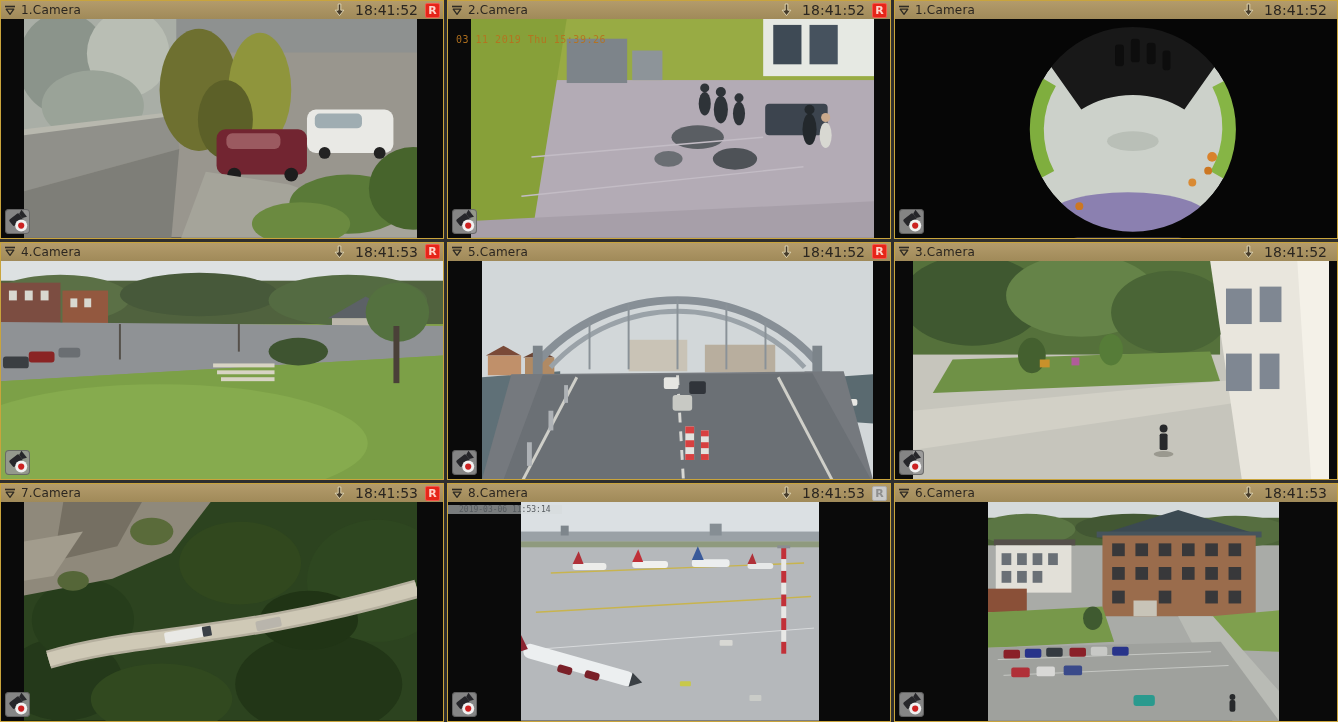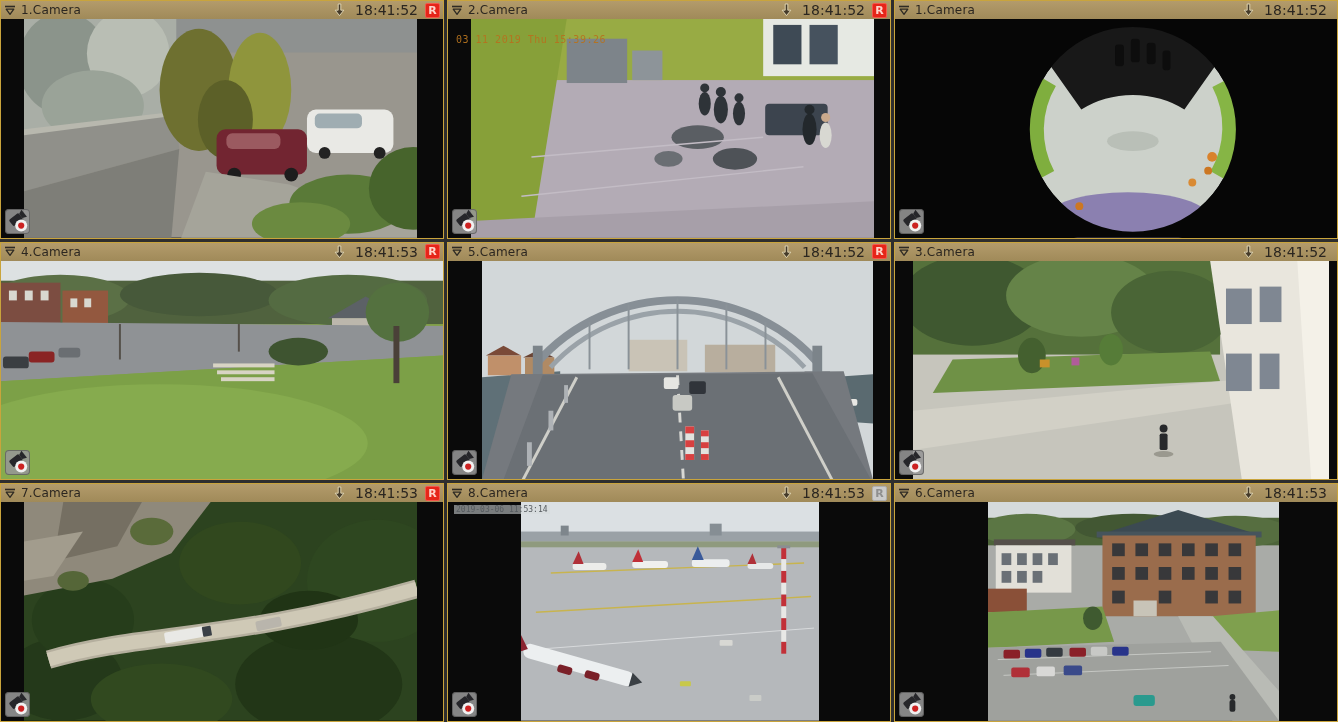--- a/index.html
+++ b/index.html
@@ -23,21 +23,21 @@
   .f3{left:0;right:0;}
   .f4{left:0;right:0;}
   .f5{left:34px;right:17px;}
   .f6{left:18px;right:8px;}
   .f7{left:23px;right:26px;}
   .f8{left:73px;right:71px;}
   .f9{left:93px;right:58px;}
   .recbtn{position:absolute;left:4px;bottom:4px;width:25px;height:25px;border-radius:4px;background:rgba(150,150,150,.88);box-shadow:inset 0 0 0 1px rgba(70,70,70,.55);}
   .recbtn svg{width:100%;height:100%;display:block;}
   .ovl2{position:absolute;left:8px;top:15px;color:#b5731f;font-size:10px;font-family:"DejaVu Sans Mono",monospace;letter-spacing:.5px;opacity:.95;}
-  .ovl8{position:absolute;left:6px;top:3px;color:#565b5f;font-size:8px;background:rgba(214,218,220,.55);padding:0 2px;font-family:"DejaVu Sans Mono",monospace;}
+  .ovl8{position:absolute;left:0;top:3px;color:#565b5f;font-size:8px;background:rgba(214,218,220,.55);padding:0 11px;font-family:"DejaVu Sans Mono",monospace;}
 </style>
 </head>
 <body>
 
 <div class="grid">
 
   <div class="tile">
     <div class="titlebar">
       <span class="micon">
           <svg width="12" height="11" viewBox="0 0 12 11">

